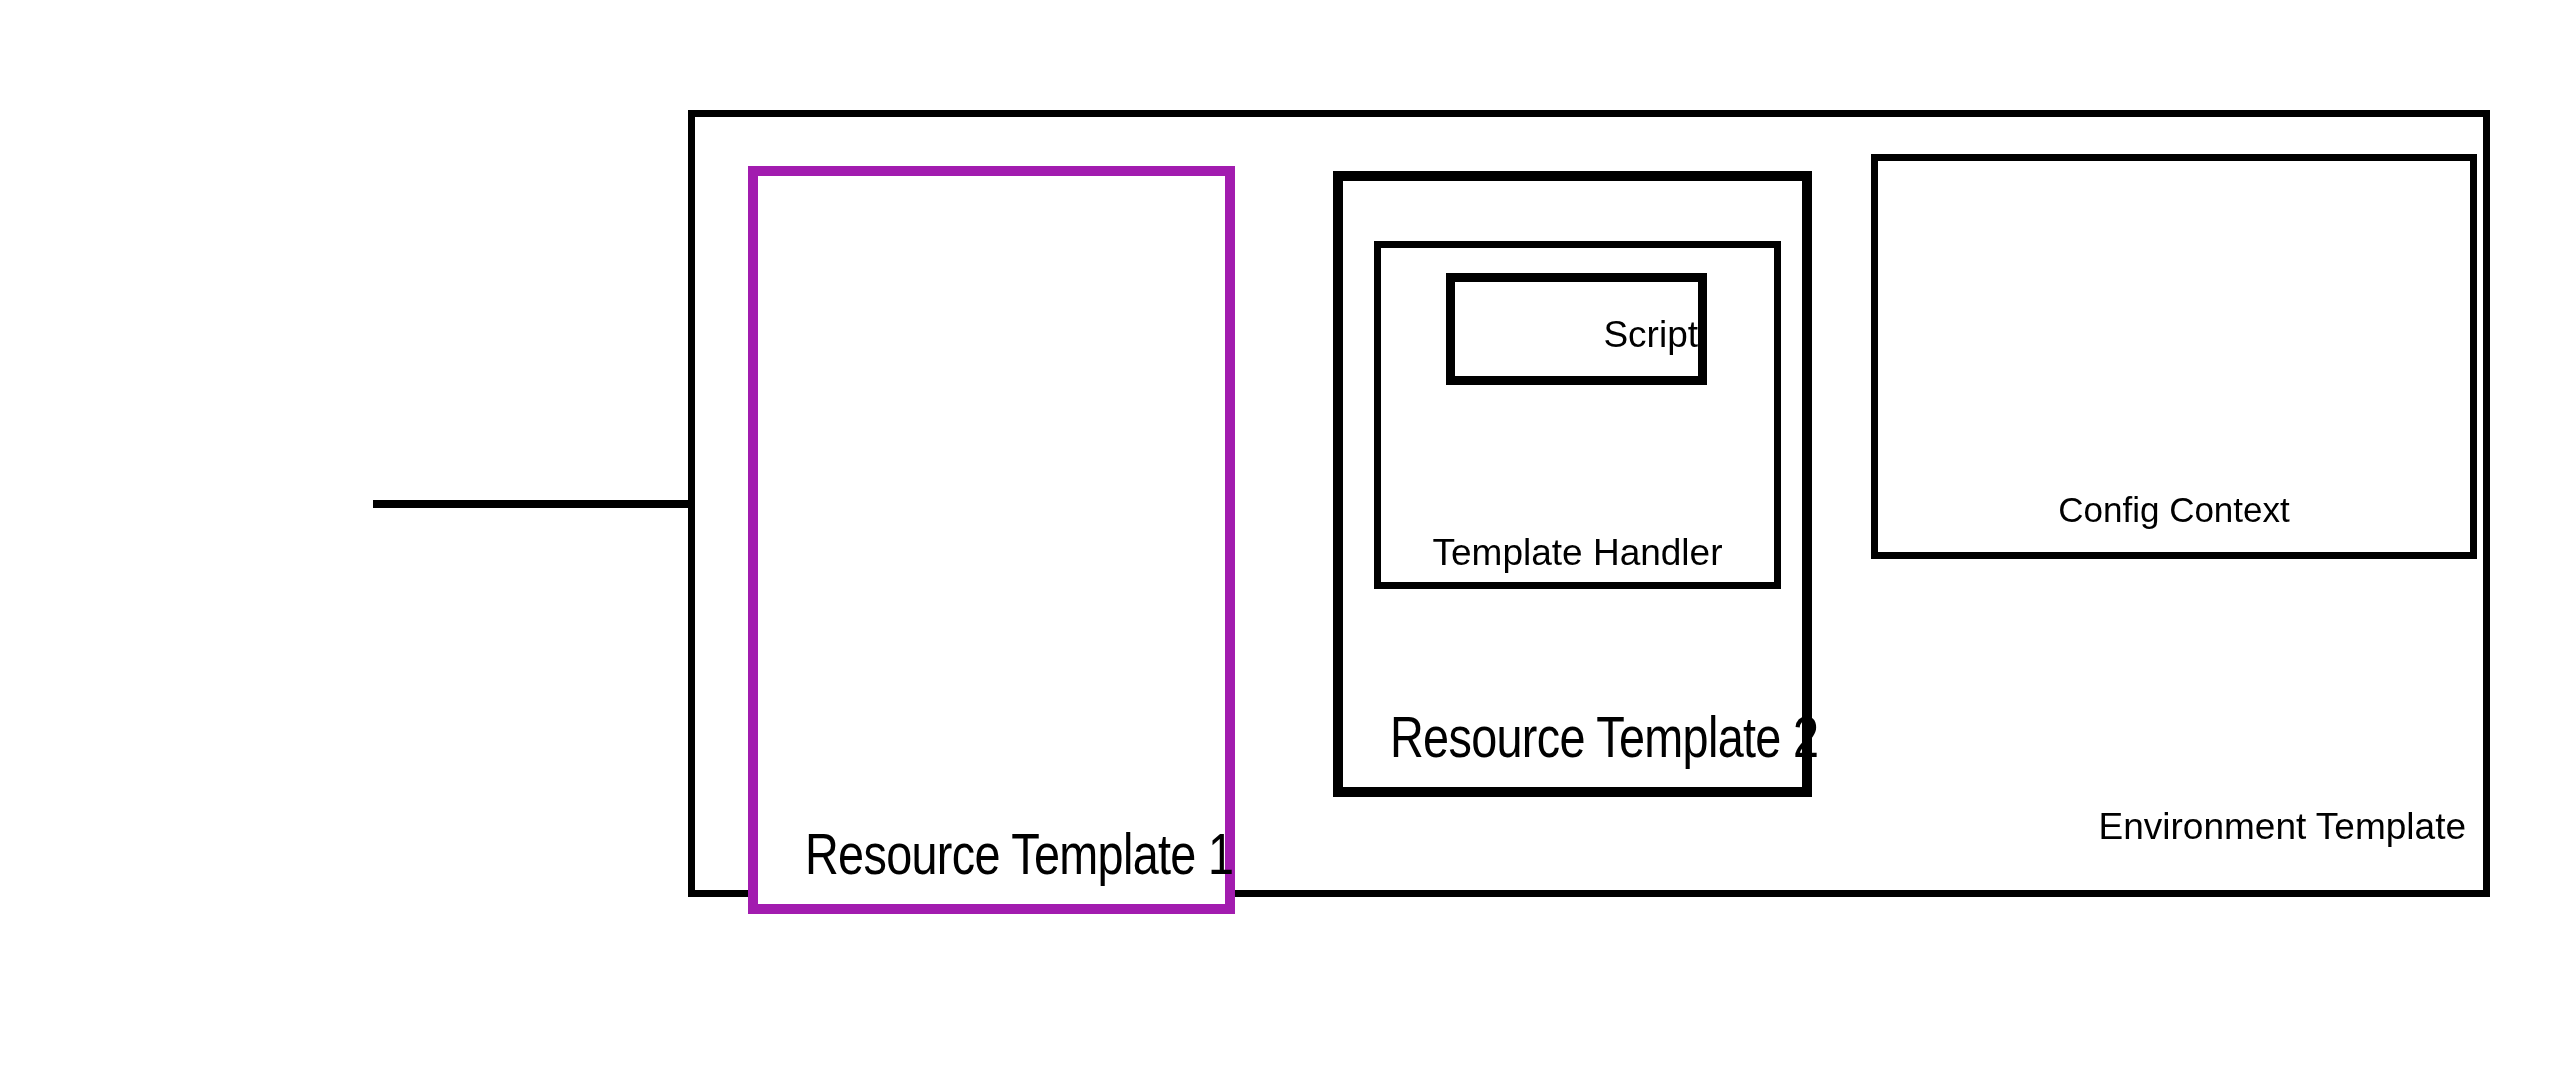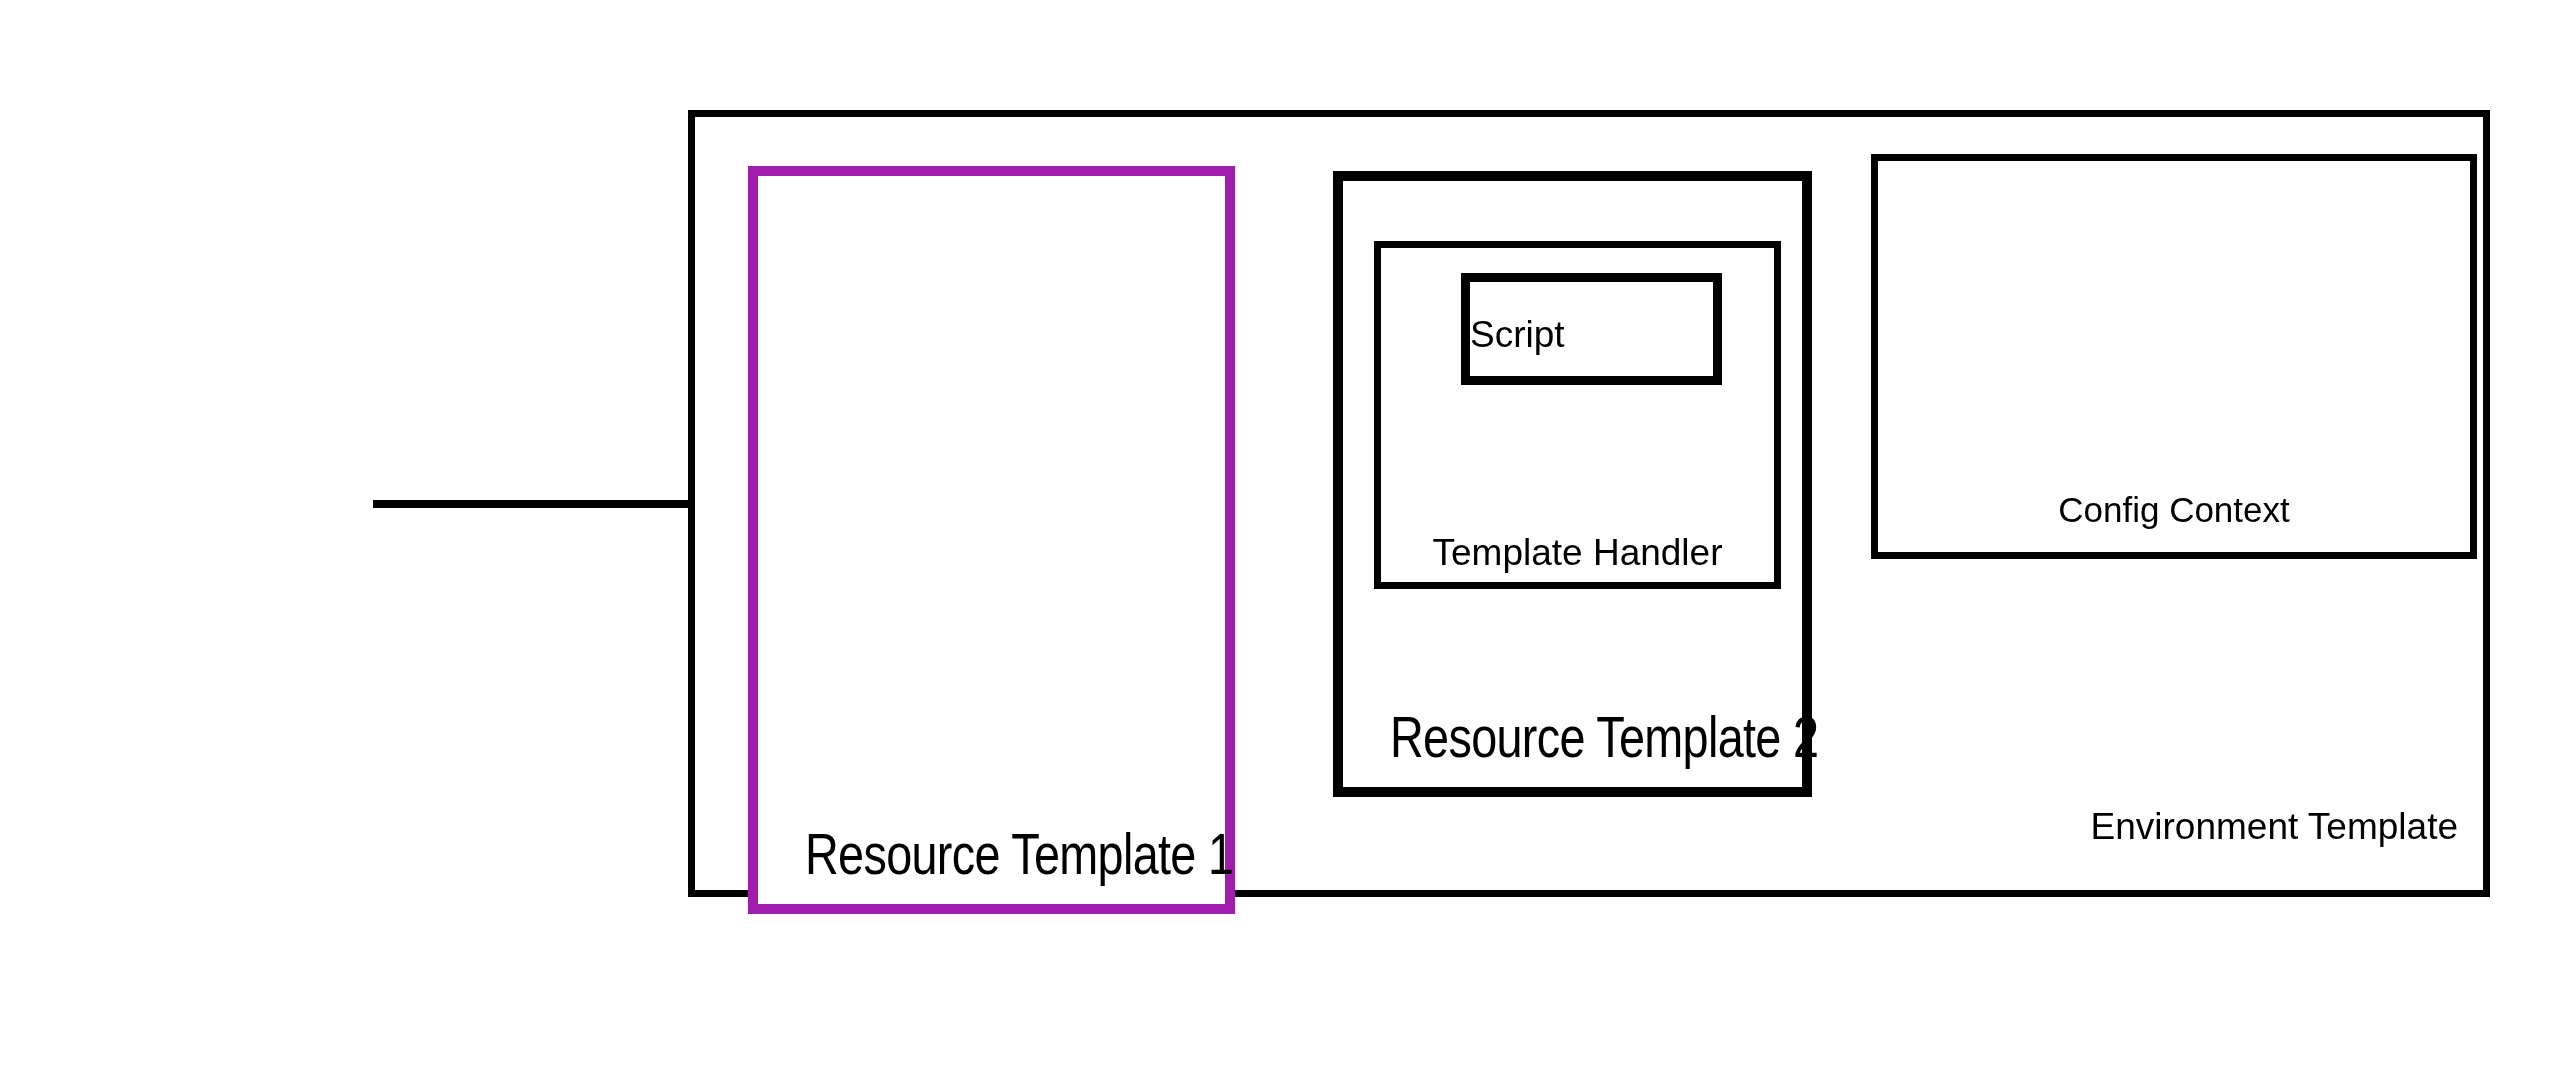--- a/index.html
+++ b/index.html
@@ -47,21 +47,21 @@
     background: #000000;
   }
 
   
   .env-box {
     left: 688px; top: 110px;
     width: 1802px; height: 787px;
     border: 7.7px solid #000000;
   }
   .env-label {
-    left: auto; right: 25px; bottom: 45px;
+    left: auto; right: 17px; bottom: 45px;
     text-align: center; font-size: 37px;
   }
 
   
   .rt1-box {
     left: 53px; top: 49px;
     width: 487px; height: 748px;
     border: 10px solid #a21caf;
   }
   
@@ -86,22 +86,21 @@
   }
   .wh-label { bottom: 10.7px; font-size: 37px; }
 
   
   .script-box {
     left: 65px; top: 25px;
     width: 261px; height: 112px;
     border: 9.2px solid #000000;
     display: flex;
     align-items: center;
-    justify-content: flex-start;
-    margin-left: 15px;
+    justify-content: flex-end;
   }
   .script-label {
     position: static;
     font-size: 37px;
     padding-top: 10.7px;
   }
 
   
   .config-box {
     left: 1176px; top: 37px;

